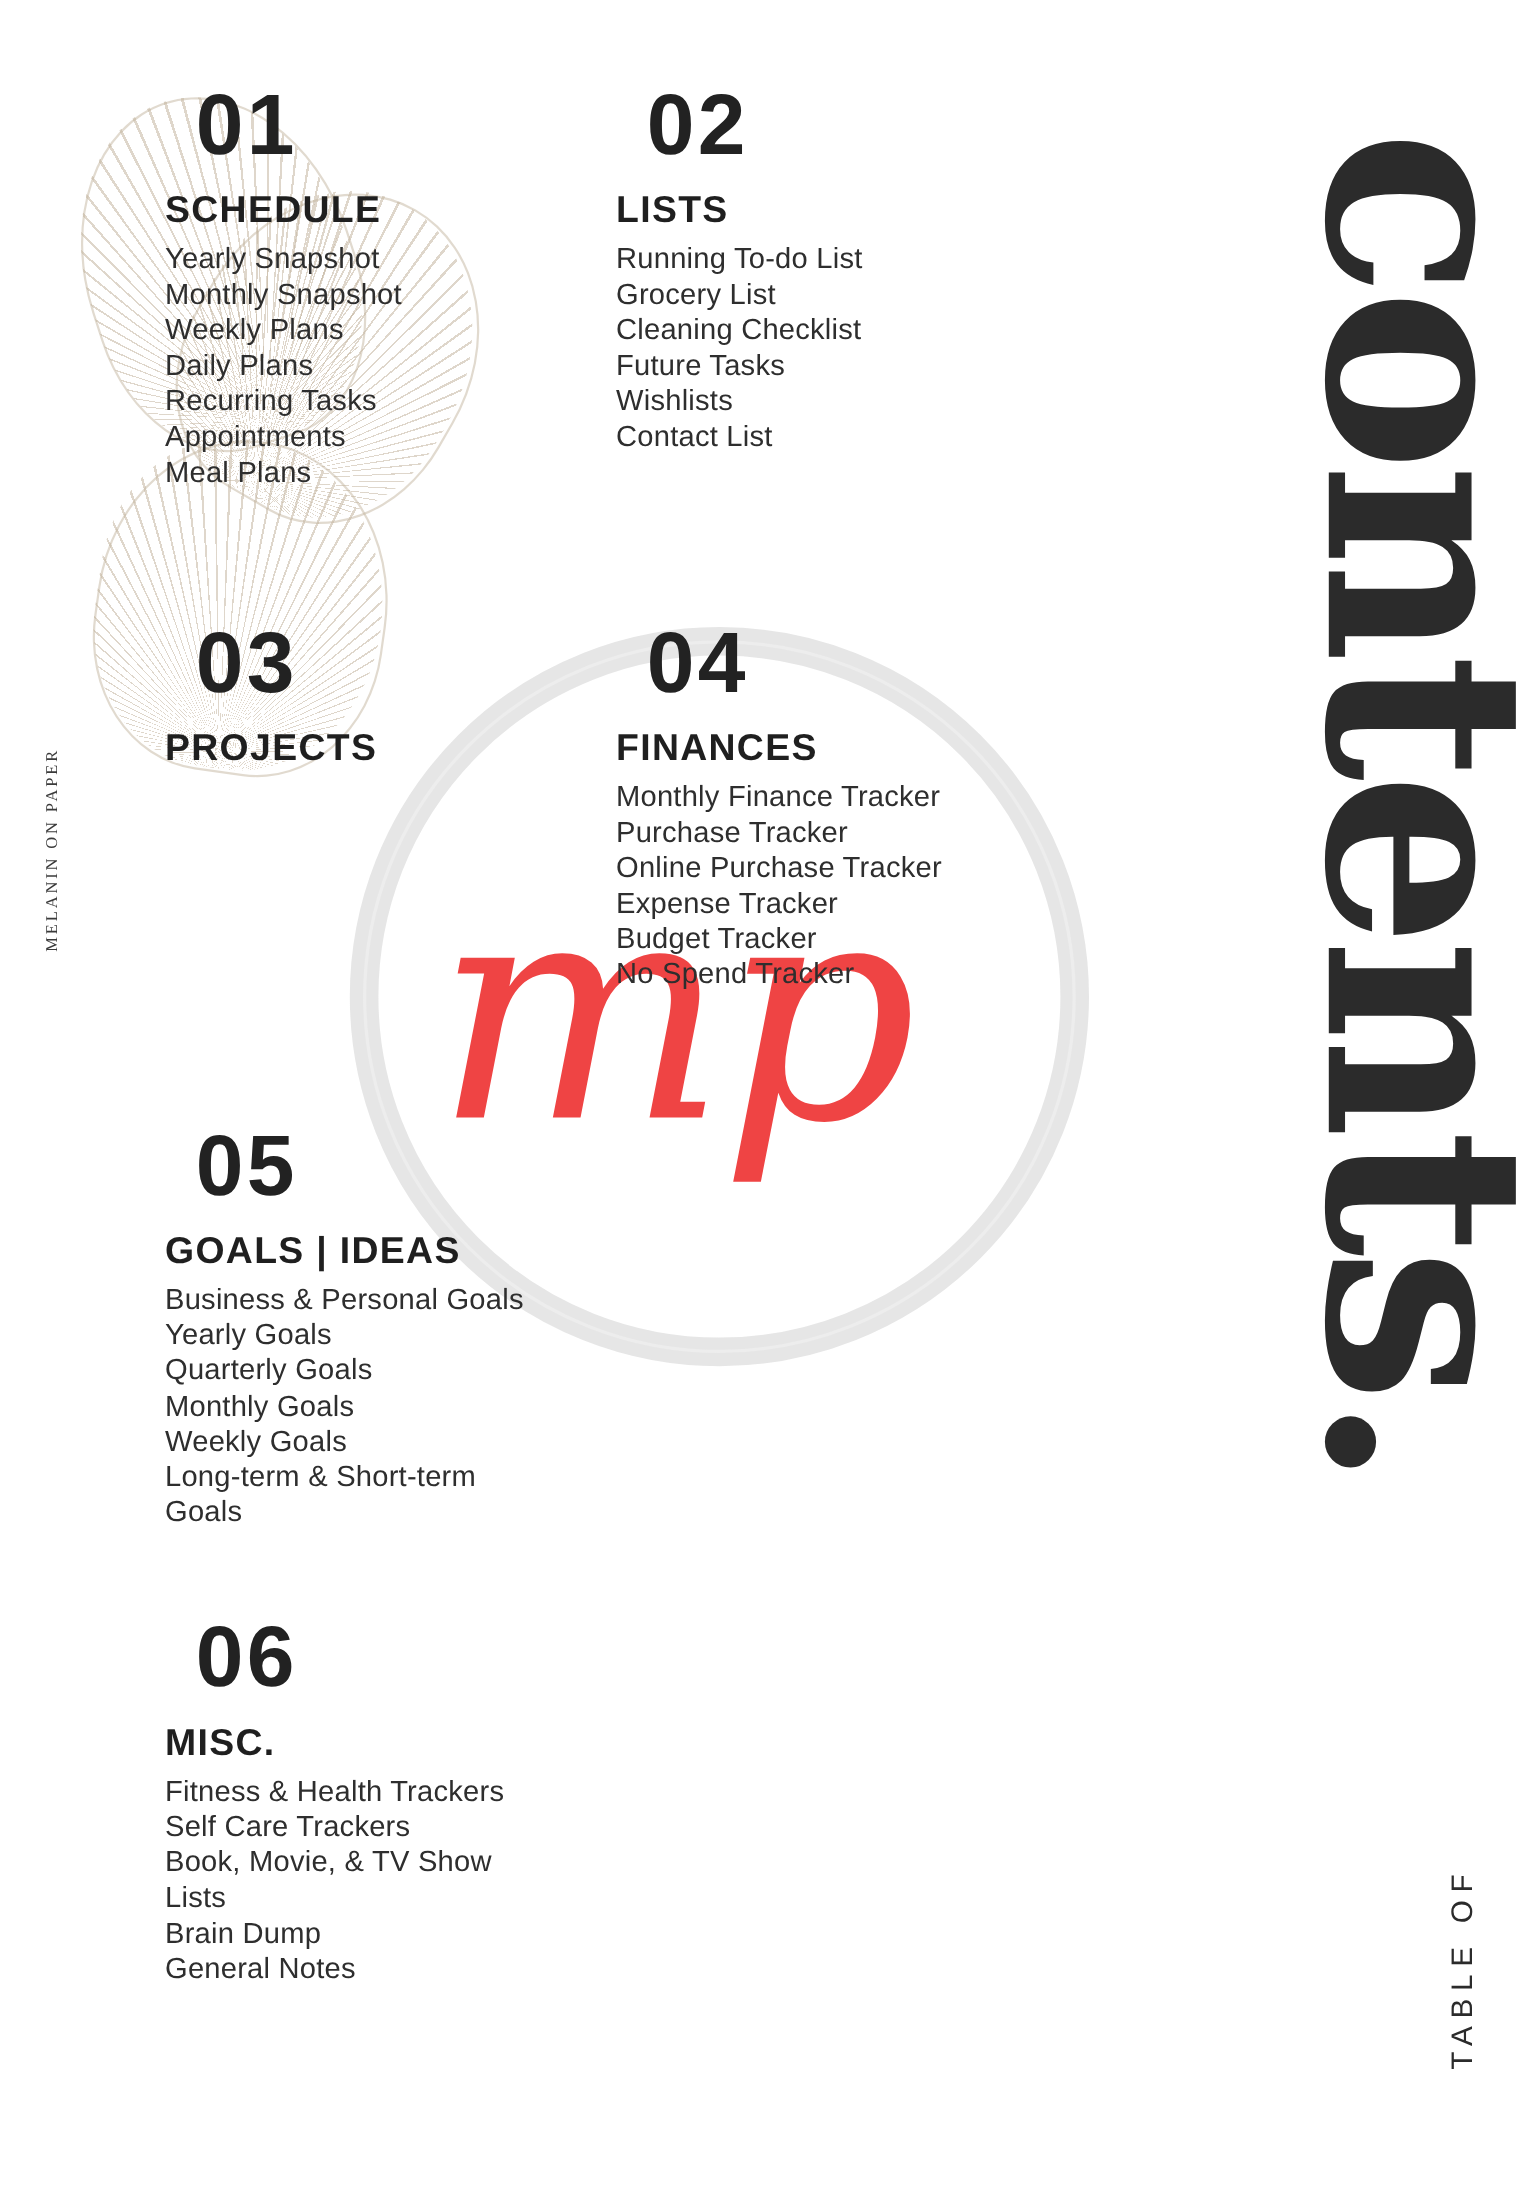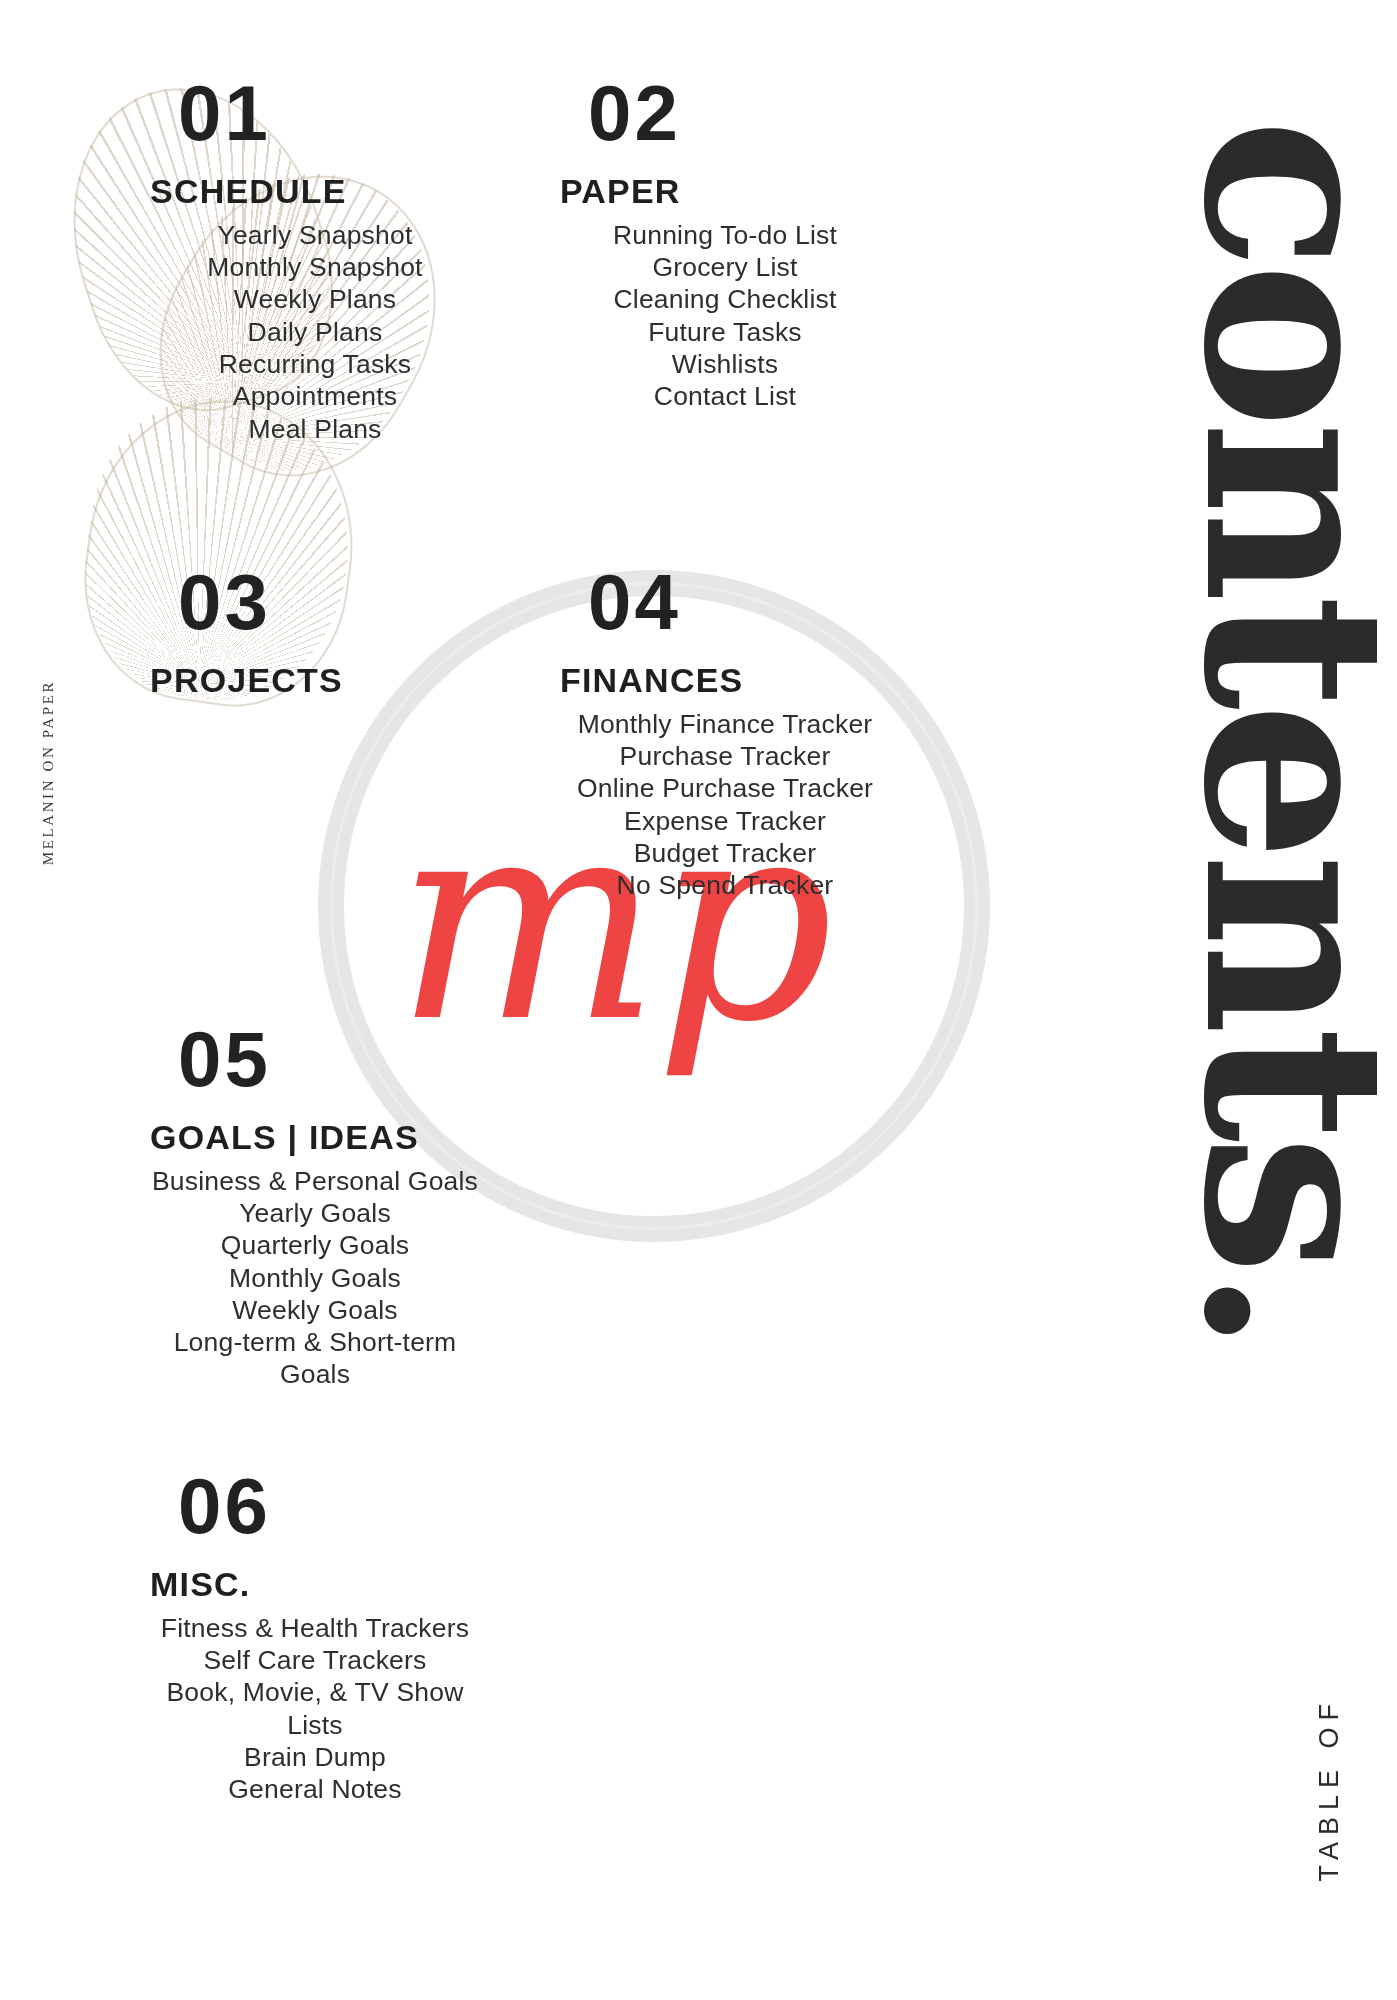--- a/index.html
+++ b/index.html
@@ -166,21 +166,20 @@
     margin: 8px 0 0 0;
     padding: 0;
     list-style: none;
   }
   .items li {
     font-family: "Liberation Sans", sans-serif;
     font-size: 26.5px;
     line-height: 1.22;
     color: #2e2e2e;
     letter-spacing: .2px;
-    text-align: center;
   }
 
   
   #row1 { }
   #row2 { margin-top: 122px; }
   #row3 { margin-top: 122px; flex-direction: column; }
 </style>
 </head>
 <body>
 
@@ -212,21 +211,21 @@
         <li>Weekly Plans</li>
         <li>Daily Plans</li>
         <li>Recurring Tasks</li>
         <li>Appointments</li>
         <li>Meal Plans</li>
       </ul>
     </div>
 
     <div class="cell">
       <div class="num">02</div>
-      <div class="heading">PAPER</div>
+      <div class="heading">LISTS</div>
       <ul class="items">
         <li>Running To-do List</li>
         <li>Grocery List</li>
         <li>Cleaning Checklist</li>
         <li>Future Tasks</li>
         <li>Wishlists</li>
         <li>Contact List</li>
       </ul>
     </div>
   </div>

